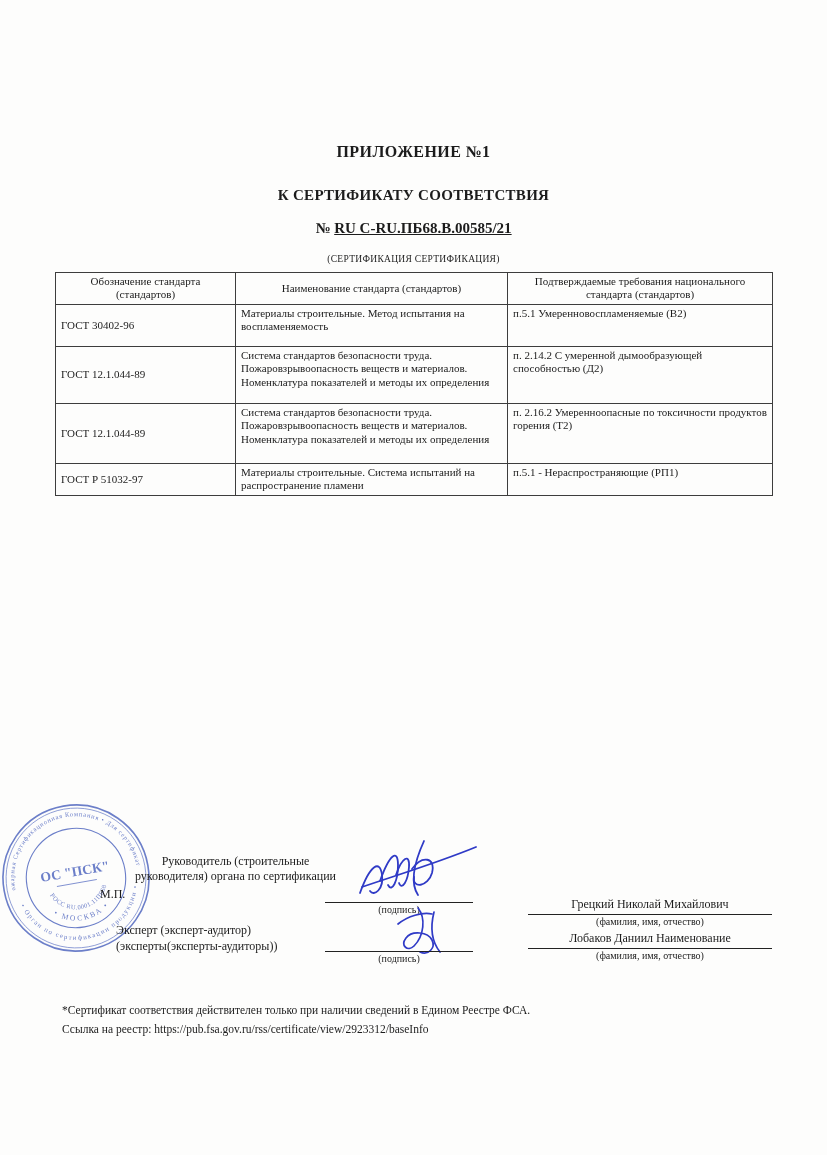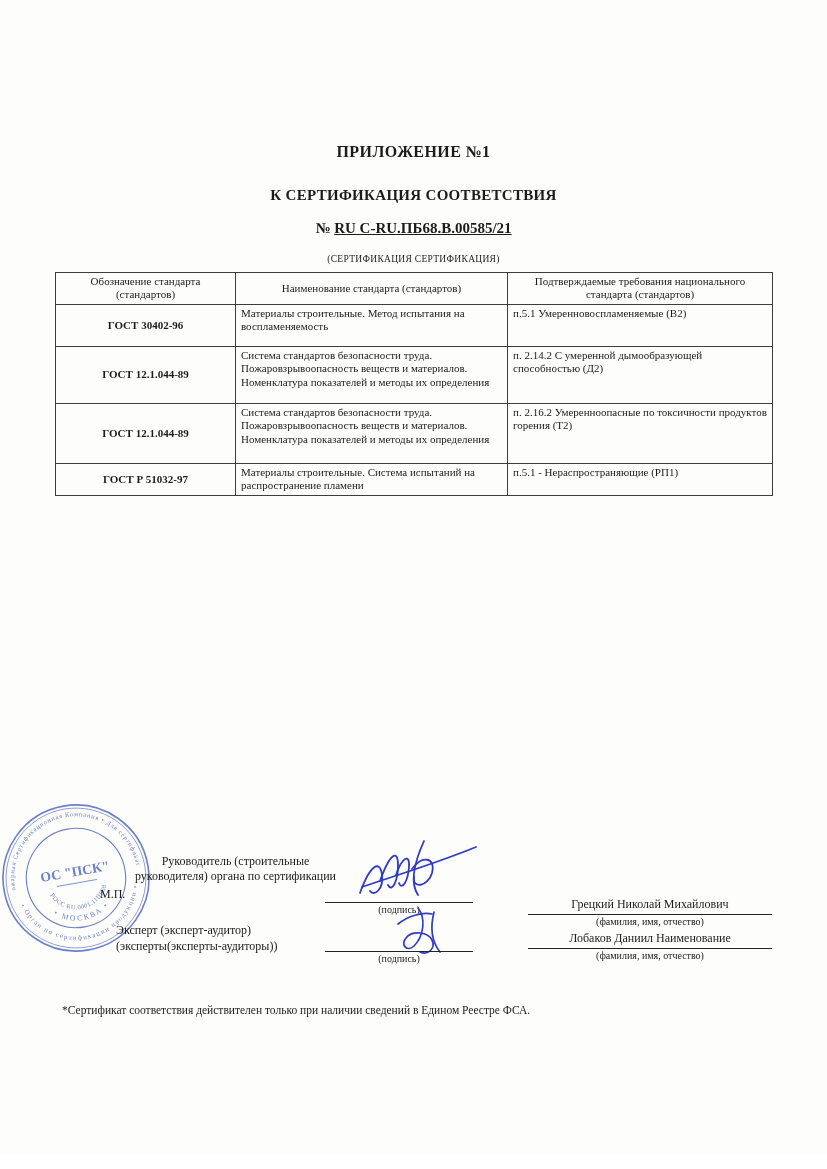--- a/index.html
+++ b/index.html
@@ -12,21 +12,21 @@
   .subtitle{top:187px;font-size:15px;letter-spacing:.3px;}
   .number{top:220px;font-size:15px;}
   .u{text-decoration:underline;}
   .kind{top:254px;font-size:9.5px;font-weight:normal;letter-spacing:.3px;}
 
   
   table.standards{position:absolute;left:55px;top:272px;width:717px;
     border-collapse:collapse;font-size:11px;line-height:1.22;table-layout:fixed;}
   table.standards th,table.standards td{border:1px solid #3d3d3d;padding:2px 5px;box-sizing:border-box;}
   table.standards th{font-weight:normal;text-align:center;vertical-align:middle;height:28px;}
-  td.c-std{text-align:center;vertical-align:middle;font-weight:bold;}
+  td.c-std{text-align:left;vertical-align:middle;}
   td.c-name{text-align:left;vertical-align:top;}
   td.c-req{text-align:left;vertical-align:top;padding-left:7px;}
   tr.r1 td{height:42px;} tr.r2 td{height:57px;} tr.r3 td{height:60px;} tr.r4 td{height:32px;}
 
   
   .mp{position:absolute;left:100px;top:887px;font-size:12px;}
   .role-head{position:absolute;left:133px;top:854px;width:205px;text-align:center;
     font-size:12px;line-height:1.25;}
   .role-expert{position:absolute;left:116px;top:923px;width:228px;text-align:left;
     font-size:12px;line-height:1.3;}
@@ -53,21 +53,21 @@
   
   .note{position:absolute;left:62px;top:1004px;font-size:11.5px;}
   .link{position:absolute;left:62px;top:1023px;font-size:11.5px;}
 </style>
 </head>
 <body>
 
 <div class="page">
 
   <div class="hdr title">ПРИЛОЖЕНИЕ №1</div>
-  <div class="hdr subtitle">К СЕРТИФИКАЦИЯ СООТВЕТСТВИЯ</div>
+  <div class="hdr subtitle">К СЕРТИФИКАТУ СООТВЕТСТВИЯ</div>
   <div class="hdr number"><span>№</span>&nbsp;<span class="u">RU C-RU.ПБ68.В.00585/21</span></div>
   <div class="hdr kind">(СЕРТИФИКАЦИЯ СЕРТИФИКАЦИЯ)</div>
 
   <table class="standards">
     <colgroup>
       <col style="width:180px">
         <col style="width:272px">
         <col style="width:265px">
     </colgroup>
     <thead>
@@ -159,14 +159,15 @@
     <div class="line"></div>
     <div class="cap">(подпись)</div>
   </div>
 
   <div class="fio-block fio-2">
     <div class="fio-name">Лобаков Даниил Наименование</div>
     <div class="cap">(фамилия, имя, отчество)</div>
   </div>
 
   <div class="note">*Сертификат соответствия действителен только при наличии сведений в Едином Реестре ФСА.</div>
+  <div class="link">Ссылка на реестр: https://pub.fsa.gov.ru/rss/certificate/view/2923312/baseInfo</div>
 
 </div>
 
 </body></html>

